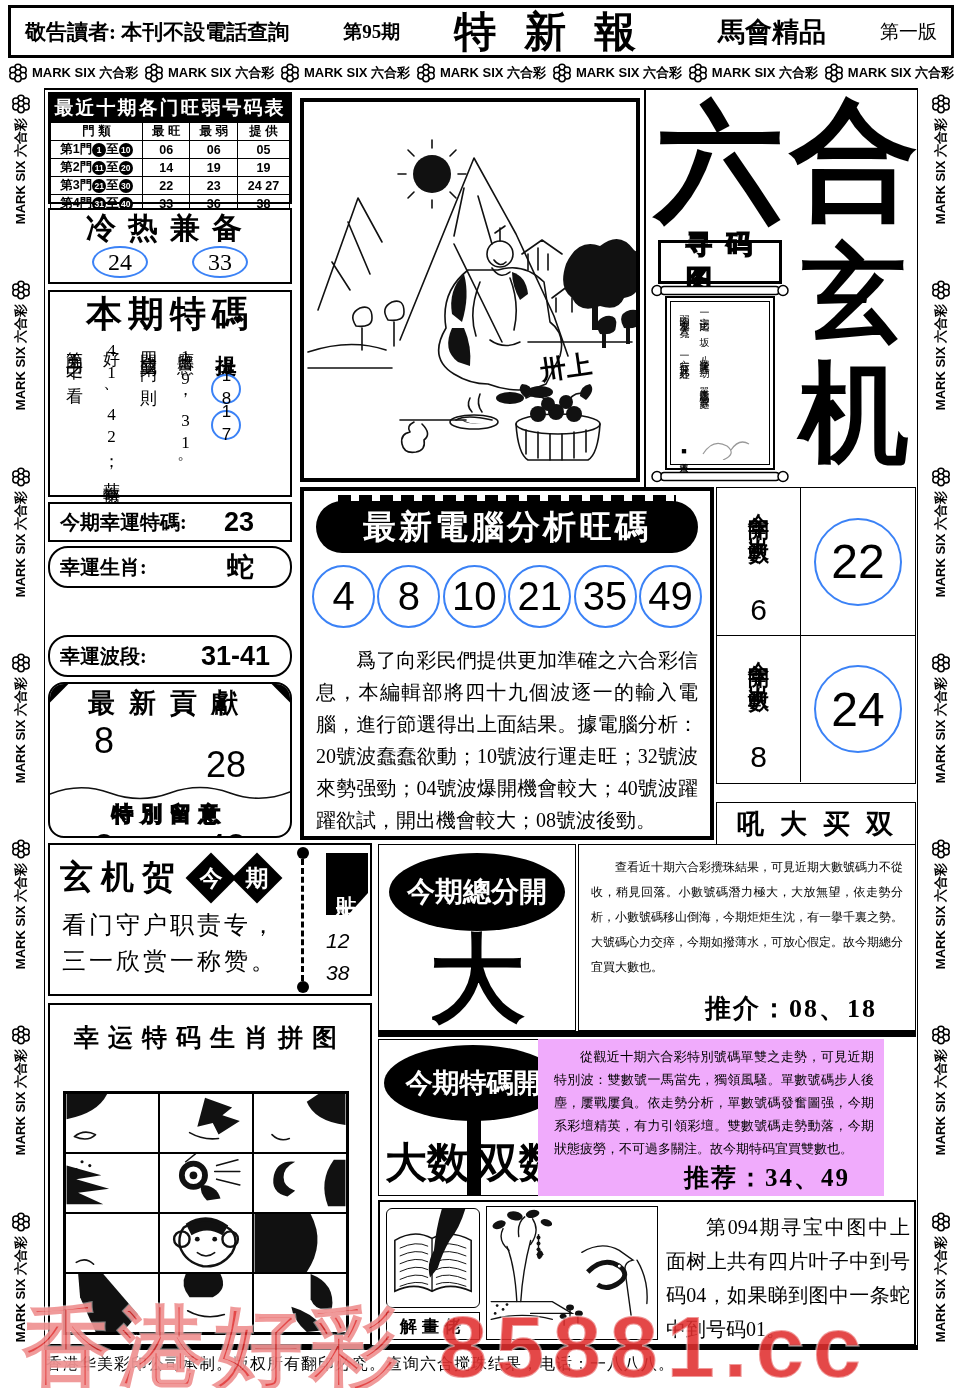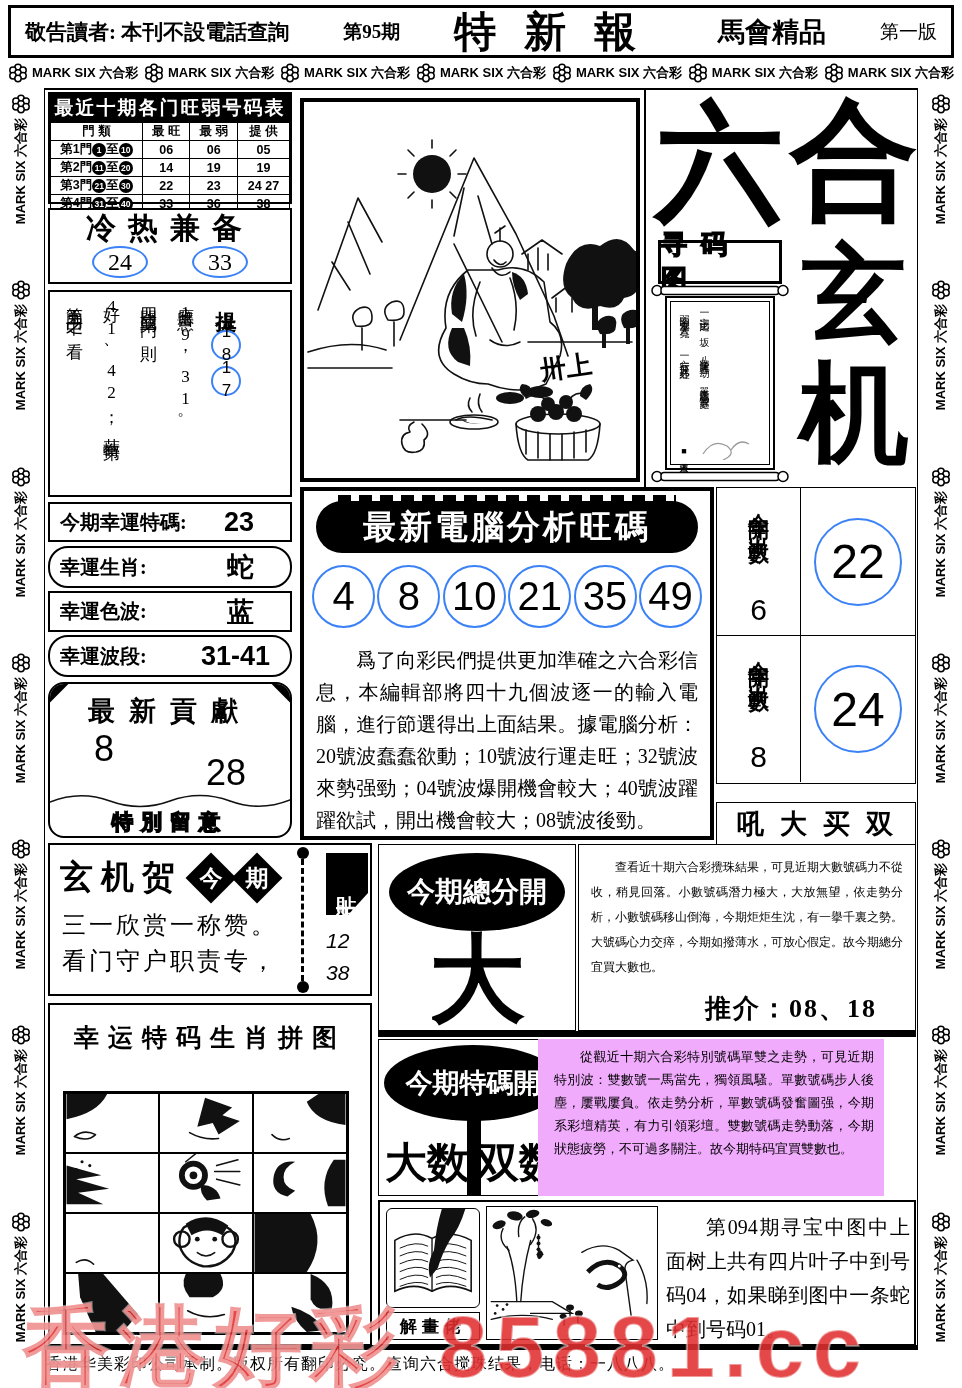--- a/index.html
+++ b/index.html
@@ -293,52 +293,49 @@
 
   <div class="abs bx" style="left:48px;top:208px;width:244px;height:76px">
     <div style="text-align:center;font-size:30px;font-weight:bold;letter-spacing:12px;line-height:36px">冷热兼备</div>
     <div style="display:flex;justify-content:space-around;padding:0 20px">
       <span class="onum" style="width:56px;height:32px;border-radius:50%;font-size:24px;font-family:'Liberation Serif',serif">24</span>
       <span class="onum" style="width:56px;height:32px;border-radius:50%;font-size:24px;font-family:'Liberation Serif',serif">33</span>
     </div>
   </div>
 
   <div class="abs bx" style="left:48px;top:290px;width:244px;height:207px">
+    <div style="text-align:center;font-size:36px;font-weight:bold;letter-spacing:6px;line-height:44px">本期特碼</div>
     <div class="vcols" style="height:152px;padding:2px 6px">
       <div style="font-size:21px;font-weight:bold;letter-spacing:4px">
         <span>提供：</span><span class="onum" style="width:30px;height:30px;font-size:17px;margin:3px 0">18</span><span class="onum" style="width:30px;height:30px;font-size:17px;margin:3px 0">17</span>
       </div>
       <div>應留意19，31。</div>
       <div>四門或第二門，則</div>
       <div>好41、42；若轉第</div>
       <div>第五門之中，看</div>
     </div>
   </div>
 
   <div class="abs lrow" style="left:48px;top:502px;width:244px;height:40px">
     <span class="lab">今期幸運特碼:</span>
     <span class="val">23</span>
   </div>
   <div class="abs lrow pill" style="left:48px;top:546px;width:244px;height:42px">
     <span class="lab">幸運生肖:</span>
     <span class="val" style="font-family:'Liberation Serif',serif">蛇</span>
   </div>
-  <div class="abs lrow" style="left:48px;top:591px;width:244px;height:41px">
-    <span class="lab">幸運色波:</span>
-    <span class="val" style="font-family:'Liberation Serif',serif">蓝</span>
-  </div>
   <div class="abs lrow pill" style="left:48px;top:635px;width:244px;height:42px">
     <span class="lab">幸運波段:</span>
     <span class="val" style="margin-right:10px">31-41</span>
   </div>
 
   <div class="abs contrib" style="left:48px;top:682px;width:244px;height:156px">
     <div class="corner" style="left:-13px;top:-13px;transform:rotate(45deg)"></div>
     <div class="corner" style="right:-13px;top:-13px;transform:rotate(45deg)"></div>
-    <div style="text-align:center;font-size:27px;font-weight:bold;letter-spacing:14px;line-height:34px;padding-top:10px">最新貢獻</div>
+    <div style="text-align:center;font-size:27px;font-weight:bold;letter-spacing:14px;line-height:34px;padding-top:2px">最新貢獻</div>
     <div style="display:flex;justify-content:space-between;padding:0 44px;font-size:36px;font-family:'Liberation Sans',sans-serif">
       <span>8</span>
       <span style="margin-top:24px">28</span>
     </div>
     <svg width="240" height="14" viewBox="0 0 240 14">
         <path d="M0,8 Q30,-4 60,7 T120,7 T180,7 T240,6" class="ln"></path>
       </svg>
     <div class="outline-txt" style="text-align:center;font-size:21px;letter-spacing:8px">特別留意</div>
     <div style="display:flex;justify-content:space-between;padding:0 44px;font-size:36px;font-family:'Liberation Sans',sans-serif;line-height:40px">
       <span>3</span>
@@ -350,22 +347,22 @@
     <div style="position:absolute;left:10px;top:10px;display:flex;align-items:center;gap:10px">
       <span style="font-size:33px;font-weight:bold;letter-spacing:8px">玄机贺</span>
       <span class="diamond">
           <span>今</span>
         </span>
       <span class="diamond">
           <span>期</span>
         </span>
     </div>
     <div style="position:absolute;left:12px;top:62px;font-size:24px;line-height:36px;letter-spacing:3px">
+      <div>看门守户职责专，</div>
       <div>三一欣赏一称赞。</div>
-      <div>看门守户职责专，</div>
     </div>
     <div class="dash" style="left:251px;top:14px;height:122px"></div>
     <div class="plaque" style="left:276px;top:8px;width:42px;height:62px;position:absolute">
       <span class="vtx">貼士</span>
       <span class="curl"></span>
     </div>
     <div style="position:absolute;left:276px;top:80px;font-size:21px;font-style:italic;font-family:'Liberation Sans',sans-serif;line-height:32px;text-align:left;width:42px">
       <div>12</div>
       <div>38</div>
     </div>
@@ -518,21 +515,21 @@
     <div style="position:absolute;left:236px;top:248px;font-size:26px;font-weight:bold;transform:rotate(-8deg)">卅上</div>
   </div>
 
   <div class="abs" style="left:644px;top:90px;width:2px;height:397px;background:#000"></div>
   <div class="abs mast" style="left:648px;top:96px;width:142px;height:136px;font-size:128px">六</div>
   <div class="abs mast" style="left:790px;top:90px;width:128px;height:142px;font-size:128px">合</div>
   <div class="abs mast" style="left:792px;top:238px;width:124px;height:112px;font-size:104px">玄</div>
   <div class="abs mast" style="left:792px;top:354px;width:124px;height:120px;font-size:110px">机</div>
 
   <div class="abs ctr" style="left:658px;top:240px;width:124px;height:44px;border:3px solid #000;background:#fff">
-    <span class="outline-txt" style="font-size:26px;letter-spacing:14px;margin-left:0">寻码图</span>
+    <span class="outline-txt" style="font-size:26px;letter-spacing:14px;margin-left:25px">寻码图</span>
   </div>
   <div class="abs" style="left:650px;top:284px;width:140px;height:198px">
     <svg width="140" height="13">
         <g fill="#fff" stroke="#000" stroke-width="1.5">
           <circle cx="7" cy="6.5" r="5"></circle>
           <rect x="11" y="2.5" width="118" height="8" rx="3"></rect>
           <circle cx="133" cy="6.5" r="5"></circle>
         </g>
       </svg>
     <div style="position:absolute;left:15px;top:12px;width:110px;height:174px;border:2px solid #000;padding:3px;background:#fff">
@@ -618,20 +615,21 @@
   <div class="abs" style="left:378px;top:1039px;width:190px;height:157px;border:1.5px solid #000;background:#fff">
     <div class="ebadge" style="width:178px;height:76px;margin:5px auto 0;font-size:27px">今期特碼開</div>
     <div class="abs thickbar" style="left:88px;top:78px;width:14px;height:77px"></div>
     <div style="display:flex;justify-content:space-between;padding:14px 6px 0;font-size:42px;font-weight:bold">
       <span>大数</span>
       <span>双数</span>
     </div>
   </div>
   <div class="abs" style="left:538px;top:1039px;width:346px;height:157px;background:#f0abfc">
     <div class="para" style="padding:6px 10px 0 16px;font-size:13px;line-height:23px">從觀近十期六合彩特別號碼單雙之走勢，可見近期特別波：雙數號一馬當先，獨領風騷。單數號碼步人後塵，屢戰屢負。依走勢分析，單數號碼發奮圖强，今期系彩壇精英，有力引領彩壇。雙數號碼走勢動落，今期狀態疲勞，不可過多關注。故今期特码宜買雙數也。</div>
+    <div class="recommend" style="position:absolute;right:34px;bottom:2px;font-size:25px">推荐：34、49</div>
   </div>
 
   <div class="abs" style="left:378px;top:1200px;width:538px;height:146px;border:2.5px solid #000;background:#fff">
     <div class="abs" style="left:6px;top:6px;width:94px;height:100px;border:1.5px solid #000;border-radius:6px">
       <svg viewBox="0 0 94 100" style="width:100%;height:100%">
         <path d="M8,32 Q28,20 46,30 Q64,20 86,32 V84 Q64,74 46,84 Q28,74 8,84 Z" fill="#fff" stroke="#111" stroke-width="1.6"></path>
         <path d="M46,30 V84" stroke="#111" stroke-width="1.4" fill="none"></path>
         <g stroke="#111" stroke-width="1" fill="none">
           <path d="M13,40 Q30,32 42,38 M13,48 Q30,40 42,46 M13,56 Q30,48 42,54 M13,64 Q30,56 42,62 M13,72 Q30,64 42,70 M13,79 Q30,72 42,77"></path>
           <path d="M50,38 Q62,32 81,40 M50,46 Q62,40 81,48 M50,54 Q62,48 81,56 M50,62 Q62,56 81,64 M50,70 Q62,64 81,72 M50,77 Q62,72 81,79"></path>

